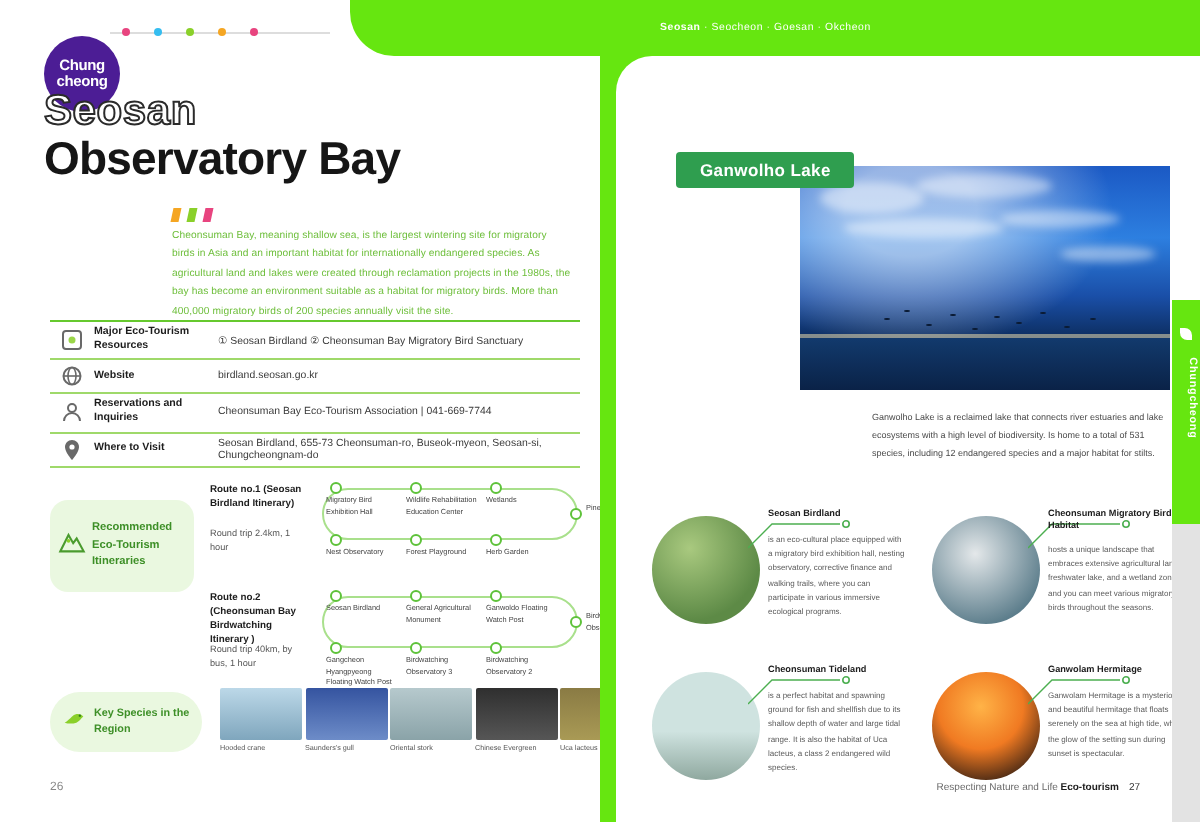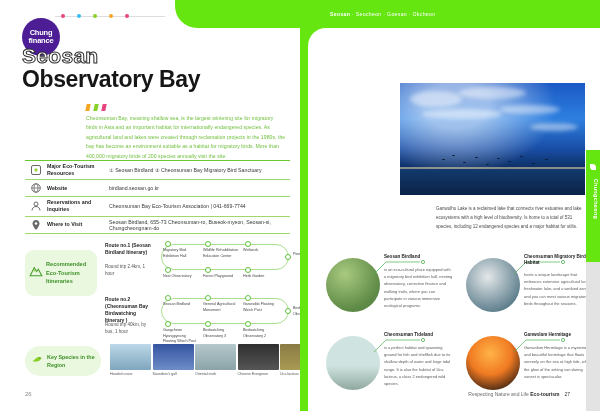--- a/index.html
+++ b/index.html
@@ -187,21 +187,21 @@
       <div class="line"></div>
       <div class="d" style="left:6px;  background:#e8447f"></div>
       <div class="d" style="left:22px; background:#35bdf0"></div>
       <div class="d" style="left:38px; background:#8ad02a"></div>
       <div class="d" style="left:54px; background:#f5a623"></div>
       <div class="d" style="left:70px; background:#e8447f"></div>
     </div>
 
     <div class="brand-badge">
       <span>Chung</span>
-      <span>finance</span>
+      <span>cheong</span>
     </div>
 
     <div class="title-seosan">Seosan</div>
     <div class="title-main">Observatory Bay</div>
 
     <div class="lead-marks">
       <i style="background:#f5a623"></i>
         <i style="background:#8ad02a"></i>
         <i style="background:#e8447f"></i>
     </div>
@@ -370,20 +370,21 @@
         <div class="bird" style="left:63px; top:79px"></div>
         <div class="bird" style="left:75px; top:74px"></div>
         <div class="bird" style="left:86px; top:81px"></div>
         <div class="bird" style="left:97px; top:75px"></div>
         <div class="bird" style="left:108px;top:78px"></div>
         <div class="bird" style="left:120px;top:73px"></div>
         <div class="bird" style="left:132px;top:80px"></div>
         <div class="bird" style="left:145px;top:76px"></div>
       </div>
 
+      <div class="lake-tag">Ganwolho Lake</div>
 
       <div class="hero-caption">Ganwolho Lake is a reclaimed lake that connects river estuaries and lake ecosystems with a high level of biodiversity. Is home to a total of 531 species, including 12 endangered species and a major habitat for stilts.</div>
 
       <div class="cards">
 
         <div class="card" style="left:0; top:0">
           <div class="circ" style="background:radial-gradient(circle at 35% 30%, #a9c97f, #5d8a46 70%)"></div>
           <div class="connector">
             <svg width="52" height="16" viewBox="0 0 52 16">
                 <path d="M0 14 L12 2 L46 2" fill="none" stroke="#4caf50" stroke-width="0.7"></path>

